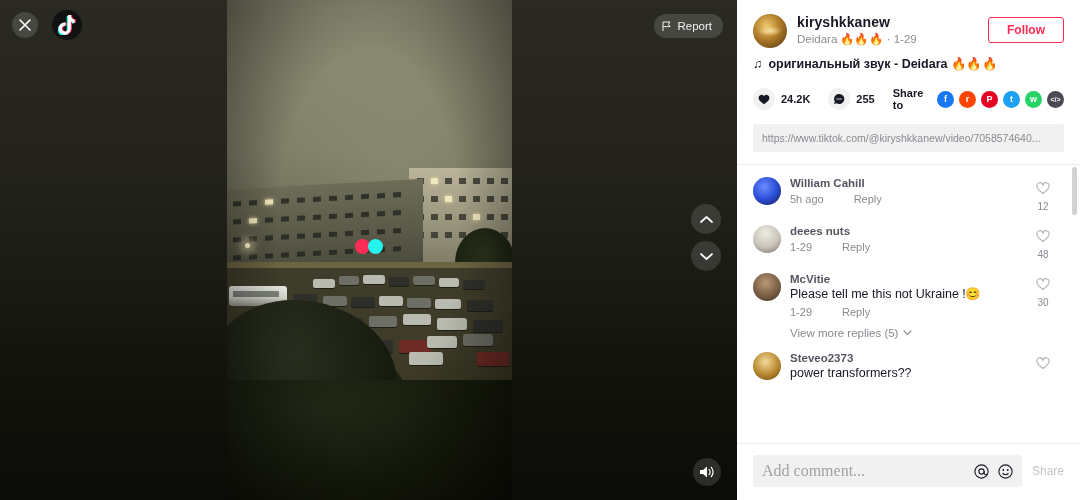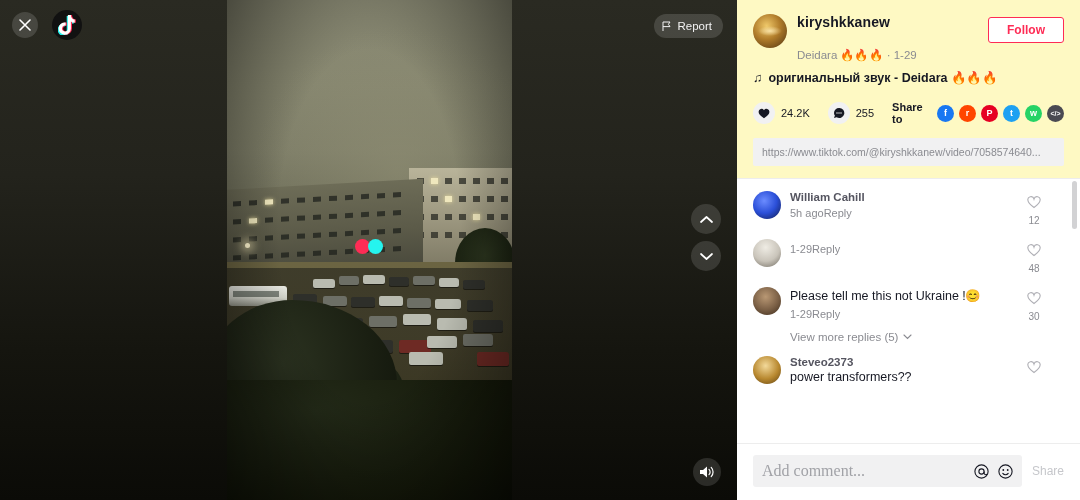--- a/index.html
+++ b/index.html
@@ -161,55 +161,55 @@
   .vol-btn {
     position: absolute; right: 16px; bottom: 14px;
     width: 28px; height: 28px; border-radius: 50%;
     background: rgba(255,255,255,.13);
     display:flex; align-items:center; justify-content:center;
     cursor: pointer;
   }
 
   
   .panel {
-    width: 343px; height: 500px; background: #fef9c3;
+    width: 343px; height: 500px; background: #ffffff;
     display: flex; flex-direction: column; position: relative;
   }
   .panel-head { padding: 14px 16px 0 16px; flex: 0 0 auto; }
   .author-row { display: flex; align-items: flex-start; }
   .avatar {
     width: 34px; height: 34px; border-radius: 50%; flex: 0 0 34px;
     background: radial-gradient(circle at 40% 35%, #f0c96a 0%, #b07c2a 45%, #4d3110 100%);
     overflow: hidden; position: relative;
   }
   .avatar:after {
     content:""; position:absolute; left:5px; top:12px; width:24px; height:10px;
     background: radial-gradient(ellipse at 50% 50%, rgba(255,236,180,.85), transparent 70%);
   }
   .author-meta { margin-left: 10px; flex: 1 1 auto; min-width: 0; }
   .author-name { font-size: 14px; font-weight: bold; color: #161823; letter-spacing: .1px; }
-  .author-sub { font-size: 11.5px; color: #8a8b91; margin-top: 18px; }
+  .author-sub { font-size: 11.5px; color: #8a8b91; margin-top: 2px; }
   .follow-btn {
     flex: 0 0 auto; margin-top: 3px;
     border: 1px solid #fe2c55; color: #fe2c55;
     background: #fff; font-size: 12px; font-weight: bold;
     padding: 5px 18px; border-radius: 3px; cursor: pointer;
   }
   .caption { font-size: 12.5px; color: #161823; margin-top: 12px; line-height: 1.35; }
   .music { font-size: 12.5px; color: #161823; margin-top: 8px; font-weight: bold;
            display: flex; align-items: center; gap: 6px; }
   .music .note { font-weight: normal; }
 
   .stats-row { display: flex; align-items: center; margin-top: 16px; }
   .stat { display: flex; align-items: center; gap: 6px; margin-right: 18px; }
   .stat-ico {
     width: 22px; height: 22px; border-radius: 50%;
     background: #f1f1f2; display:flex; align-items:center; justify-content:center;
   }
-  .stat-num { font-size: 11px; color: #161823; font-weight: normal; }
+  .stat-num { font-size: 11px; color: #161823; font-weight: bold; }
   .share-label { font-size: 11px; color: #161823; font-weight: bold; margin-left: auto; margin-right: 7px; }
   .share-icons { display: flex; gap: 5px; }
   .sico { width: 17px; height: 17px; border-radius: 50%; display:flex; align-items:center;
           justify-content:center; cursor:pointer; color:#fff; font-size:9px; font-weight:bold; }
 
   .link-row { display: flex; margin-top: 13px; margin-bottom: 12px; border-radius: 2px; overflow: hidden; }
   .link-url {
     flex: 1 1 auto; background: #f1f1f2; color: #8a8b91;
     font-size: 10.5px; padding: 8px 9px; white-space: nowrap;
     overflow: hidden; text-overflow: ellipsis;
@@ -217,28 +217,28 @@
   .copy-btn {
     flex: 0 0 auto; background: #fff; border: 1px solid #f1f1f2;
     color: #161823; font-size: 11.5px; font-weight: bold;
     padding: 8px 13px; cursor: pointer;
   }
 
   .divider { height: 1px; background: #ededed; }
 
   .comments {
     flex: 1 1 auto; overflow: hidden; position: relative;
-    padding: 12px 33px 0 16px; background: #fff;
+    padding: 12px 24px 0 16px; background: #fff;
   }
   .comment { display: flex; margin-bottom: 13px; }
   .c-avatar { width: 28px; height: 28px; border-radius: 50%; flex: 0 0 28px; }
   .c-body { margin-left: 9px; flex: 1 1 auto; min-width: 0; }
   .c-name { font-size: 11.5px; font-weight: bold; color: #555560; }
   .c-text { font-size: 12.5px; color: #161823; line-height: 1.3; margin-top: 1px; }
-  .c-meta { display: flex; gap: 0; margin-top: 4px; }
+  .c-meta { display: flex; gap: 30px; margin-top: 4px; }
   .c-meta span { font-size: 11px; color: #8a8b91; }
   .c-like { flex: 0 0 auto; width: 26px; text-align: center; padding-top: 4px; }
   .c-like .cnt { font-size: 10px; color: #8a8b91; display: block; margin-top: 2px; }
   .more-replies { font-size: 11.5px; color: #8a8b91; margin: -4px 0 13px 37px;
                   display: flex; align-items: center; gap: 5px; cursor: pointer; }
 
   .scrollbar { position: absolute; right: 3px; top: 2px; width: 5px; height: 270px;
                background: transparent; }
   .scroll-thumb { width: 5px; height: 48px; border-radius: 3px; background: #d2d2d4; }
 
@@ -519,36 +519,38 @@
           <svg width="14" height="13" viewBox="0 0 14 13">
             <path d="M7 11.5C3.1 8.8 1 6.9 1 4.6A2.9 2.9 0 0 1 7 3a2.9 2.9 0 0 1 6 1.6c0 2.3-2.1 4.2-6 6.9z" fill="none" stroke="#b0b0b6" stroke-width="1.1"></path>
           </svg>
           <span class="cnt">12</span>
         </div>
       </div>
 
       <div class="comment">
         <div class="c-avatar" style="background:radial-gradient(circle at 45% 30%, #efece4 0%, #c9c4ba 55%, #6f6a60 100%);"></div>
         <div class="c-body">
+          <div class="c-name">deees nuts</div>
           <div class="c-meta">
             <span>1-29</span>
             <span>Reply</span>
           </div>
         </div>
         <div class="c-like">
           <svg width="14" height="13" viewBox="0 0 14 13">
             <path d="M7 11.5C3.1 8.8 1 6.9 1 4.6A2.9 2.9 0 0 1 7 3a2.9 2.9 0 0 1 6 1.6c0 2.3-2.1 4.2-6 6.9z" fill="none" stroke="#b0b0b6" stroke-width="1.1"></path>
           </svg>
           <span class="cnt">48</span>
         </div>
       </div>
 
       <div class="comment">
         <div class="c-avatar" style="background:radial-gradient(circle at 45% 35%, #b99874 0%, #7a5f45 55%, #3a2a1a 100%);"></div>
         <div class="c-body">
+          <div class="c-name">McVitie</div>
           <div class="c-text">Please tell me this not Ukraine !😊</div>
           <div class="c-meta">
             <span>1-29</span>
             <span>Reply</span>
           </div>
         </div>
         <div class="c-like">
           <svg width="14" height="13" viewBox="0 0 14 13">
             <path d="M7 11.5C3.1 8.8 1 6.9 1 4.6A2.9 2.9 0 0 1 7 3a2.9 2.9 0 0 1 6 1.6c0 2.3-2.1 4.2-6 6.9z" fill="none" stroke="#b0b0b6" stroke-width="1.1"></path>
           </svg>

